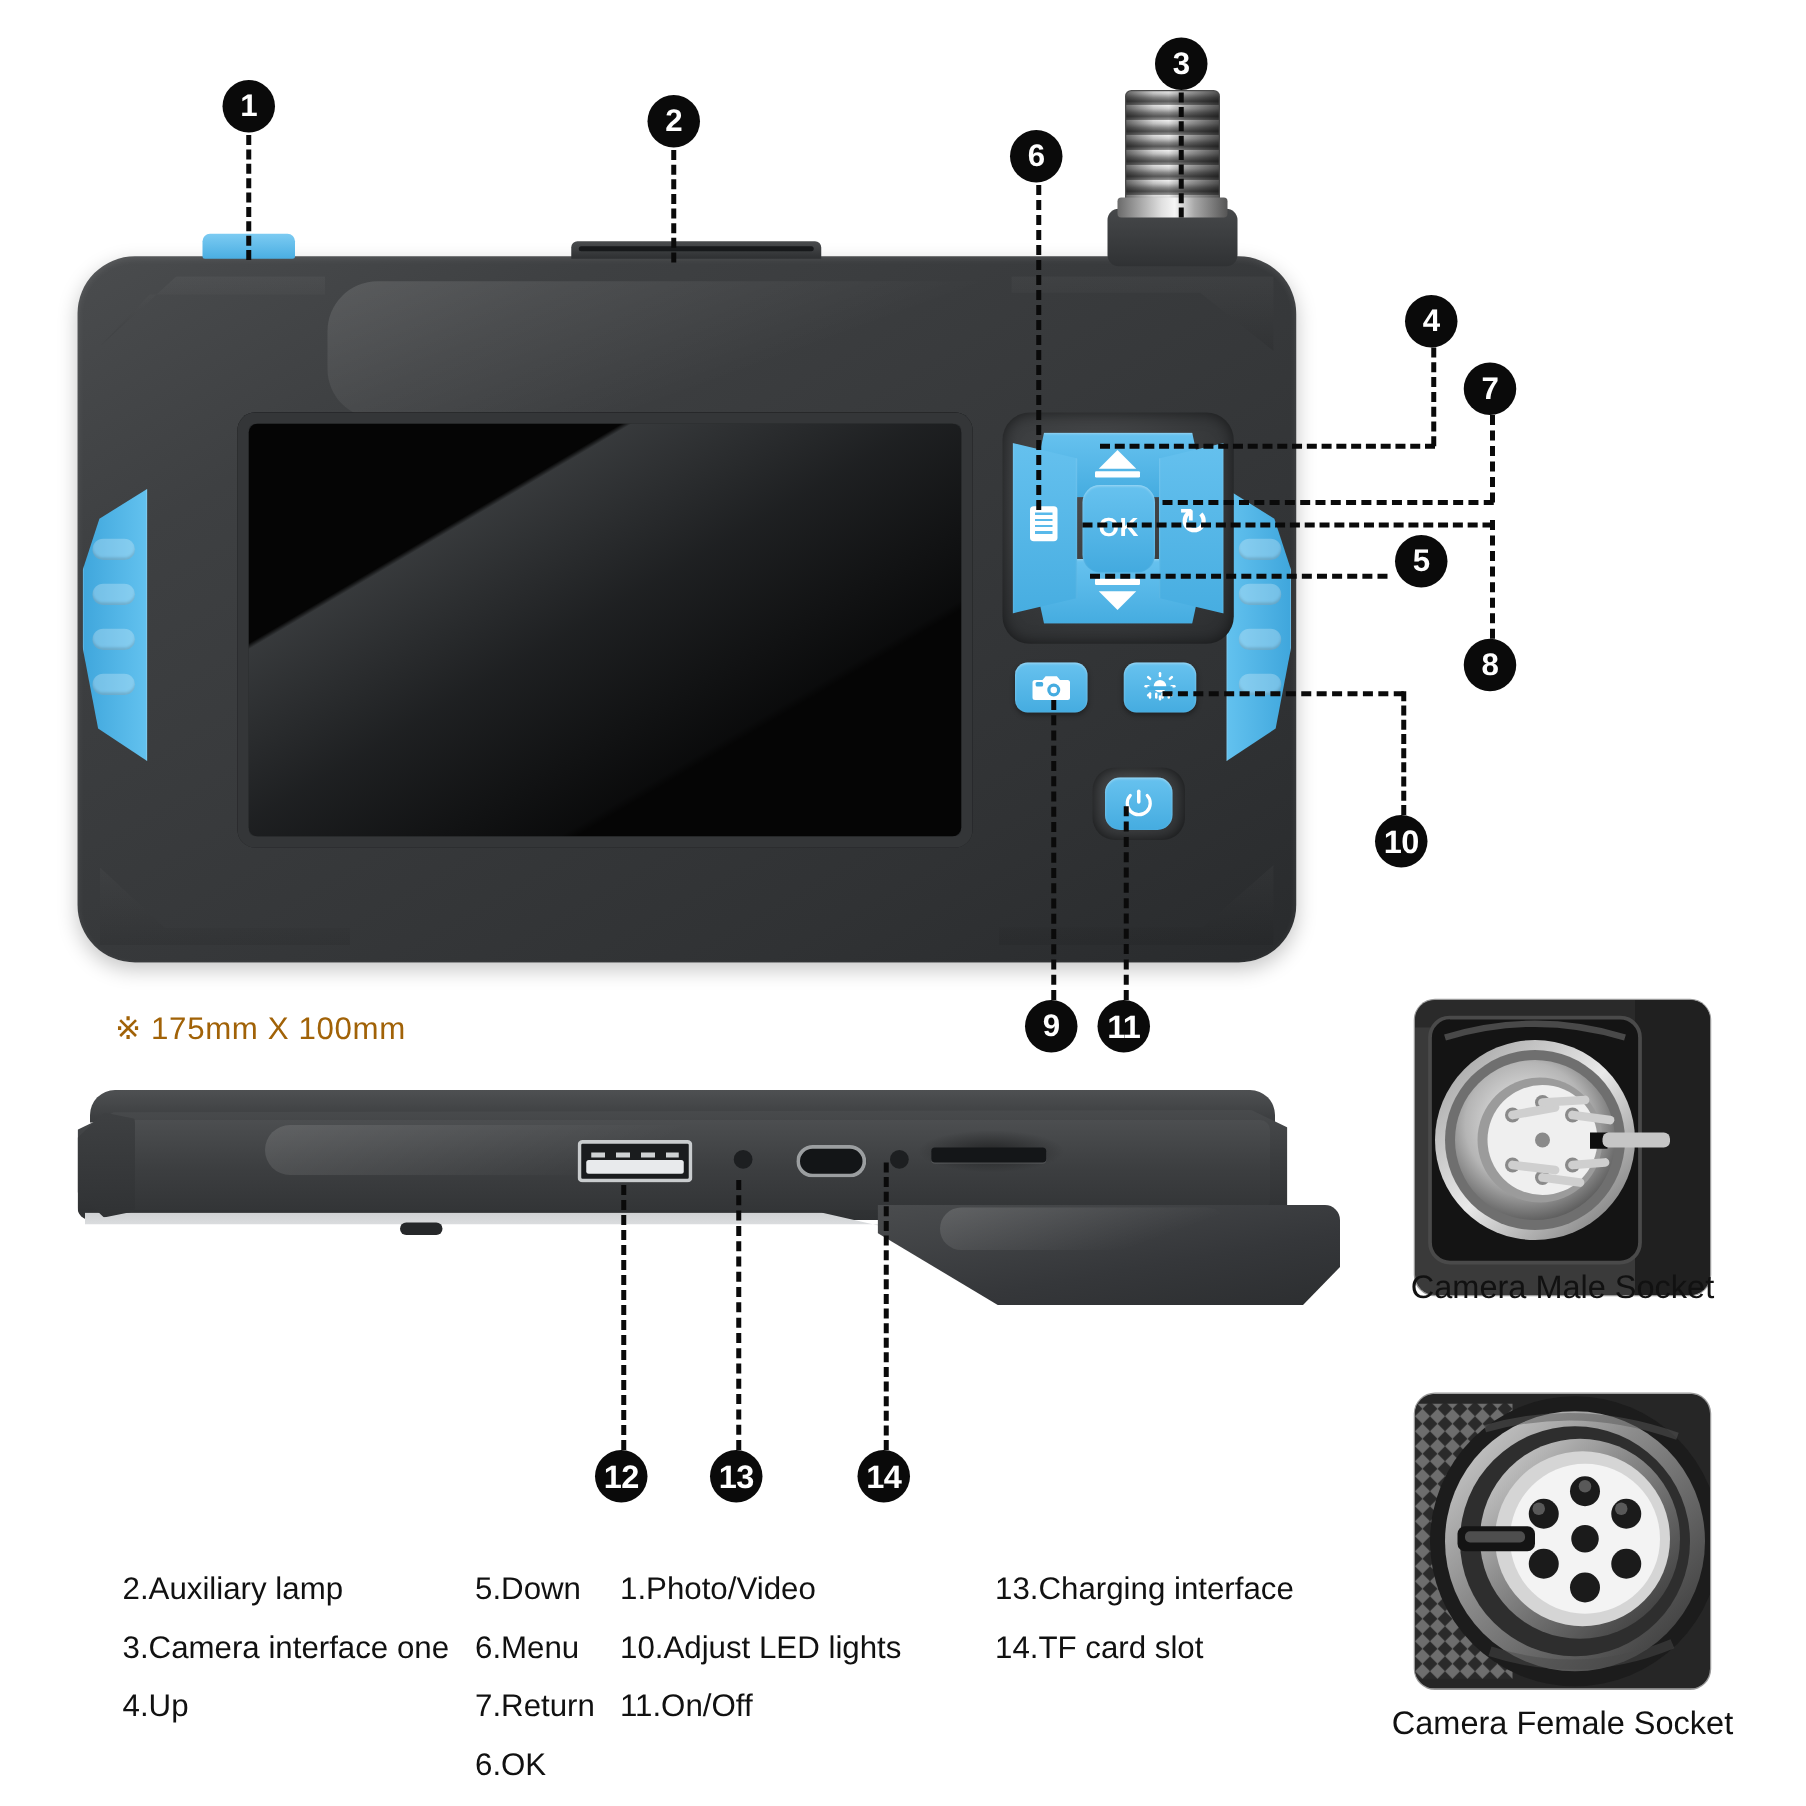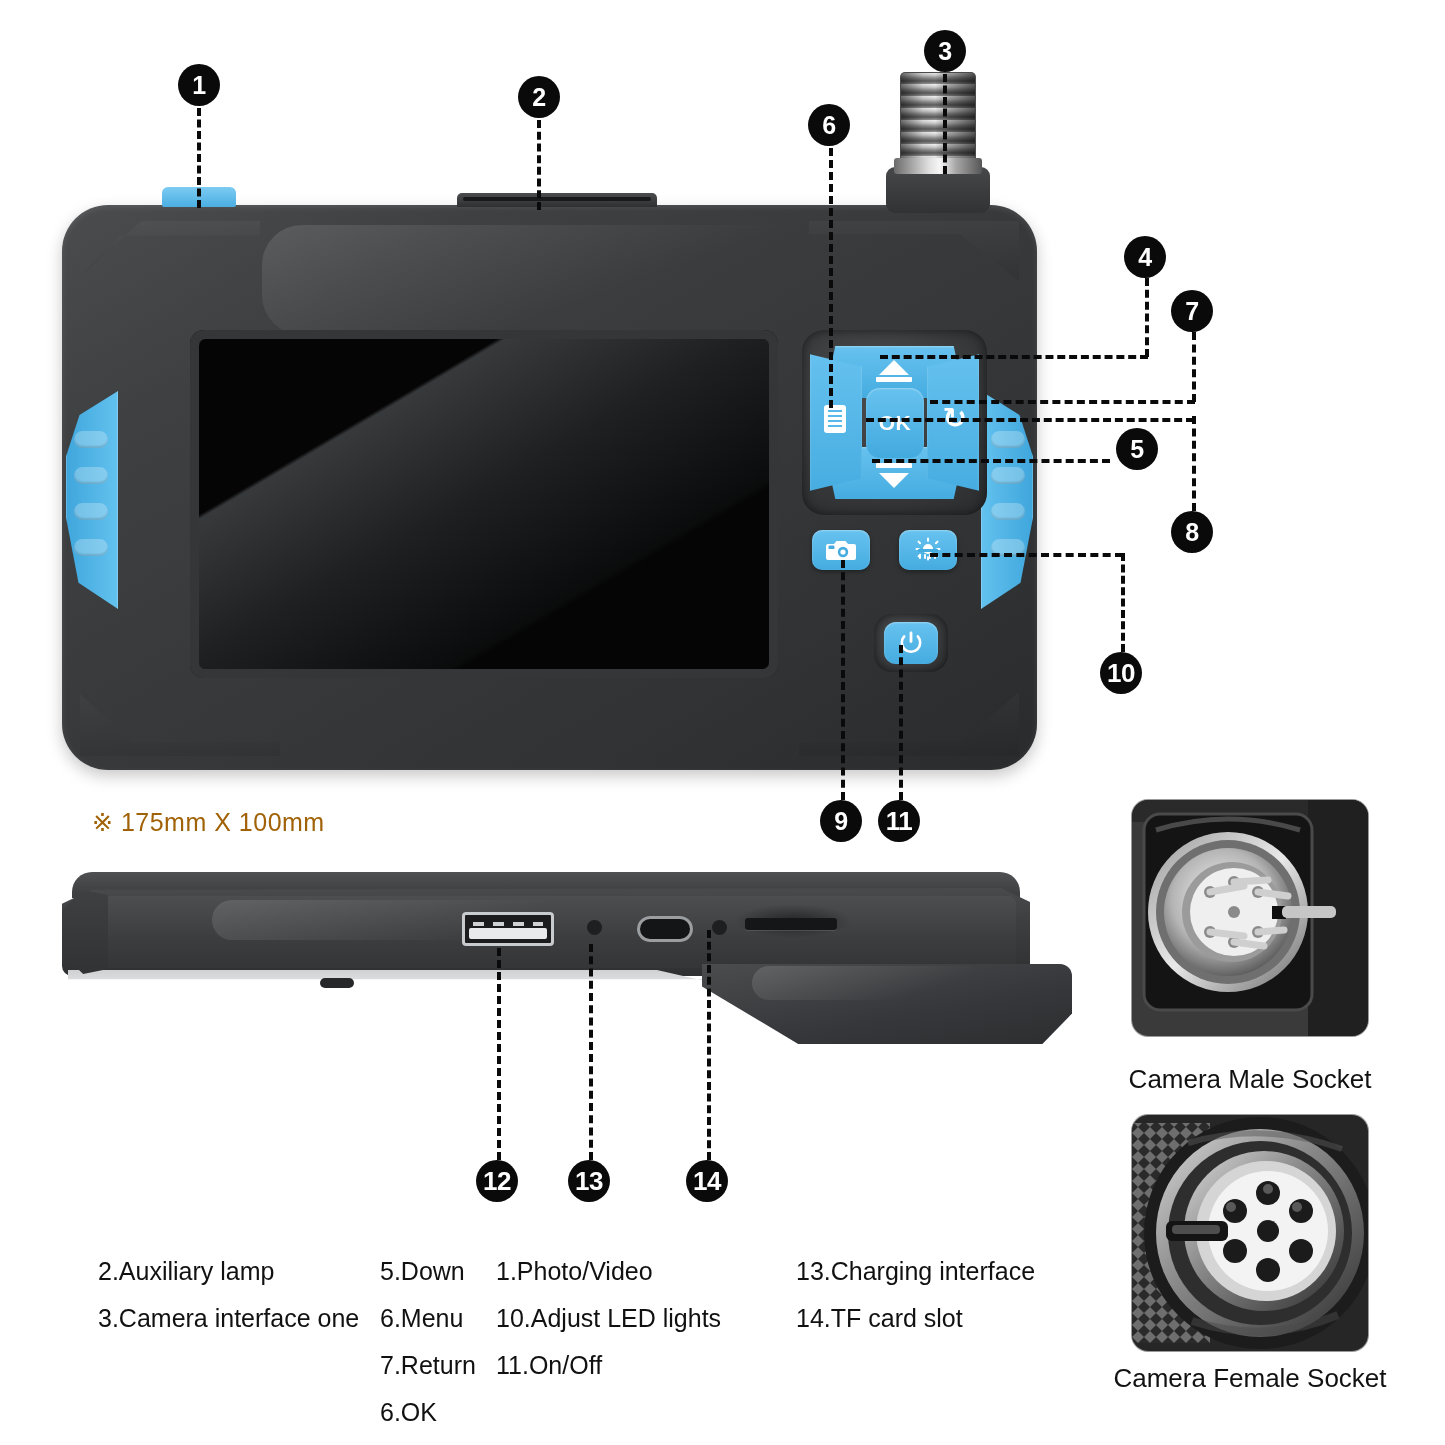--- a/index.html
+++ b/index.html
@@ -180,21 +180,21 @@
     background:#141618;box-shadow:0 1px 0 rgba(255,255,255,.12);z-index:24;}
   .tf-shadow{position:absolute;left:672px;top:38px;width:118px;height:34px;border-radius:10px;
     background:radial-gradient(ellipse at 50% 50%,rgba(0,0,0,.45),rgba(0,0,0,0) 70%);z-index:23;}
 
   
   .photo-card{position:absolute;border-radius:16px;overflow:hidden;background:#d8d8d8;
     box-shadow:0 0 0 1px #9a9a9a;z-index:30;}
   #card-male{left:1132px;top:800px;width:236px;height:236px;}
   #card-female{left:1132px;top:1115px;width:236px;height:236px;}
   .photo-caption{position:absolute;text-align:center;font-size:26px;color:#111;z-index:40;}
-  #cap-male{left:1060px;top:1064px;width:380px;}
+  #cap-male{left:1060px;top:1014px;width:380px;}
   #cap-female{left:1060px;top:1363px;width:380px;}
 
   
   .legend{position:absolute;left:98px;top:1248px;width:1000px;z-index:40;}
   .legend-col{position:absolute;top:0;}
   .legend-col.c1{left:0;width:290px;}
   .legend-col.c2{left:282px;width:120px;}
   .legend-col.c3{left:398px;width:330px;}
   .legend-col.c4{left:698px;width:300px;}
   .legend-item{font-size:25px;line-height:47px;color:#111;white-space:nowrap;}
@@ -451,20 +451,21 @@
       <path d="M56 28 Q132 6 210 34" stroke="#585858" stroke-width="6" fill="none" opacity=".5"></path>
       <path d="M60 206 Q134 230 206 200" stroke="#4a4a4a" stroke-width="8" fill="none" opacity=".5"></path>
     </svg>
   </div>
   <div class="photo-caption" id="cap-female">Camera Female Socket</div>
 
   <div class="legend">
     <div class="legend-col c1">
       <div class="legend-item">2.Auxiliary lamp</div>
       <div class="legend-item">3.Camera interface one</div>
+      <div class="legend-item">4.Up</div>
     </div>
     <div class="legend-col c2">
       <div class="legend-item">5.Down</div>
       <div class="legend-item">6.Menu</div>
       <div class="legend-item">7.Return</div>
       <div class="legend-item">6.OK</div>
     </div>
     <div class="legend-col c3">
       <div class="legend-item">1.Photo/Video</div>
       <div class="legend-item">10.Adjust LED lights</div>

